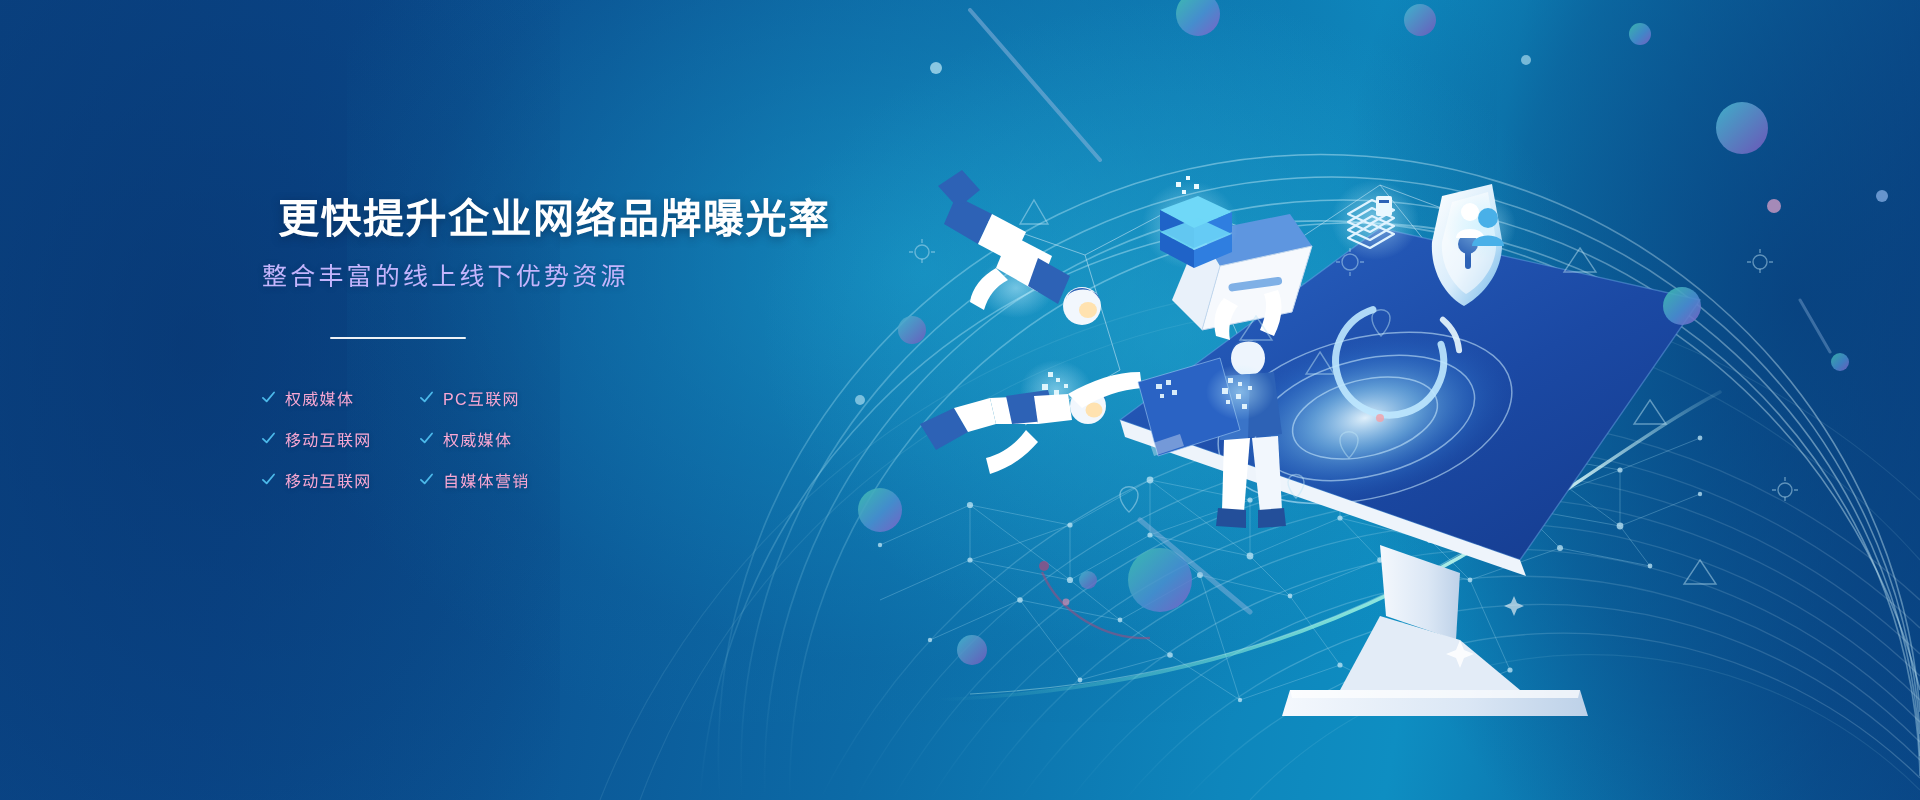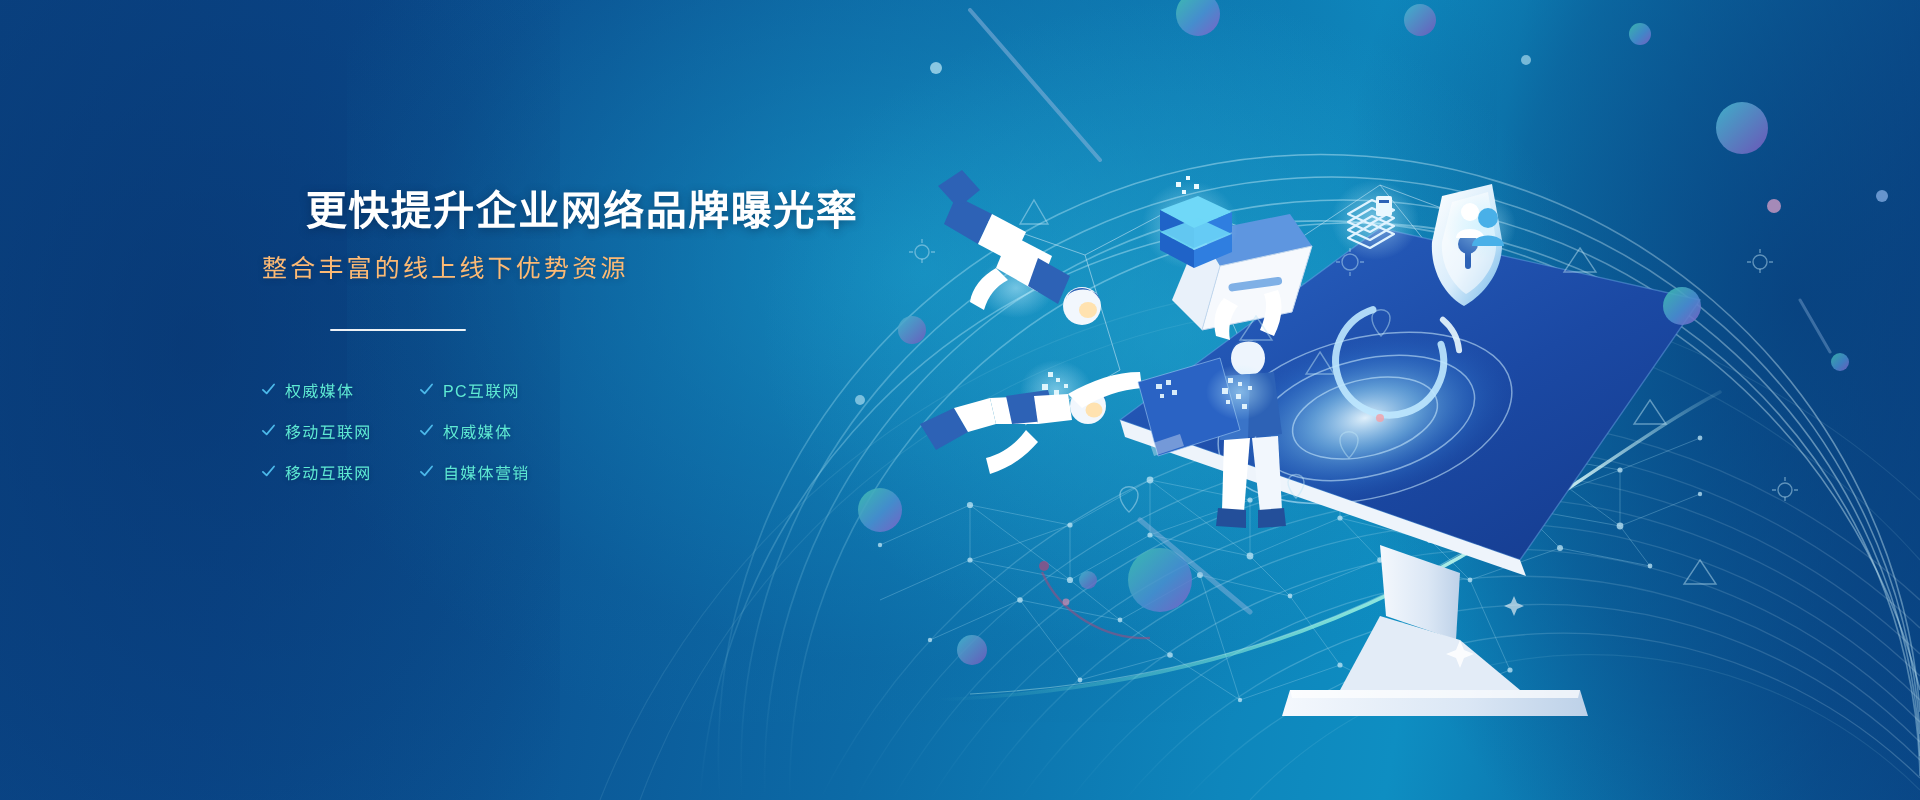--- a/index.html
+++ b/index.html
@@ -46,49 +46,48 @@
     background:radial-gradient(ellipse at 55% 45%,
         rgba(7,47,104,.55) 0%, rgba(7,47,104,.25) 50%, rgba(7,47,104,0) 78%);
     pointer-events:none;
   }
   .bg-fx{position:absolute;inset:0;pointer-events:none;}
 
   
   .content{position:absolute;left:262px;top:180px;width:640px;z-index:12;}
 
   .headline{
-    margin:8px;font-size:41px;line-height:1.16;font-weight:700;color:#ffffff;
+    margin:16px;font-size:41px;line-height:1.16;font-weight:700;color:#ffffff;
     letter-spacing:1.5px;
     text-shadow:0 2px 10px rgba(2,28,62,.45);
     white-space:nowrap;
-    text-align:center;
   }
   .subhead{
     margin:17px 0 0 0;font-size:25px;line-height:1.2;font-weight:400;
-    color:#fdba74;letter-spacing:3.2px;white-space:nowrap;
+    color:#c4b5fd;letter-spacing:3.2px;white-space:nowrap;
     text-shadow:0 1px 6px rgba(2,28,62,.30);
   }
   .divider{
     margin-top:46px;margin-left:68px;width:136px;height:2px;background:#ffffff;
     opacity:.93;border-radius:1px;
   }
 
   .features{
     margin-top:47px;
     display:grid;grid-template-columns:158px auto;
     row-gap:17px;column-gap:0px;
     width:330px;
   }
   .feat{display:flex;align-items:center;gap:10px;}
   .feat .tick{
     width:13px;height:13px;flex:0 0 13px;position:relative;display:block;
   }
   .feat .tick svg{display:block;width:13px;height:13px;overflow:visible;}
   .feat .label{
-    font-size:16px;color:#5eead4;letter-spacing:1.3px;white-space:nowrap;
+    font-size:16px;color:#f9a8d4;letter-spacing:1.3px;white-space:nowrap;
     font-weight:400;text-shadow:0 1px 4px rgba(2,28,62,.35);
   }
 
   
   .illus{
     position:absolute;left:820px;top:0;width:1100px;height:800px;z-index:8;
     pointer-events:none;
   }
   .illus svg{display:block;width:1100px;height:800px;}
 </style>

